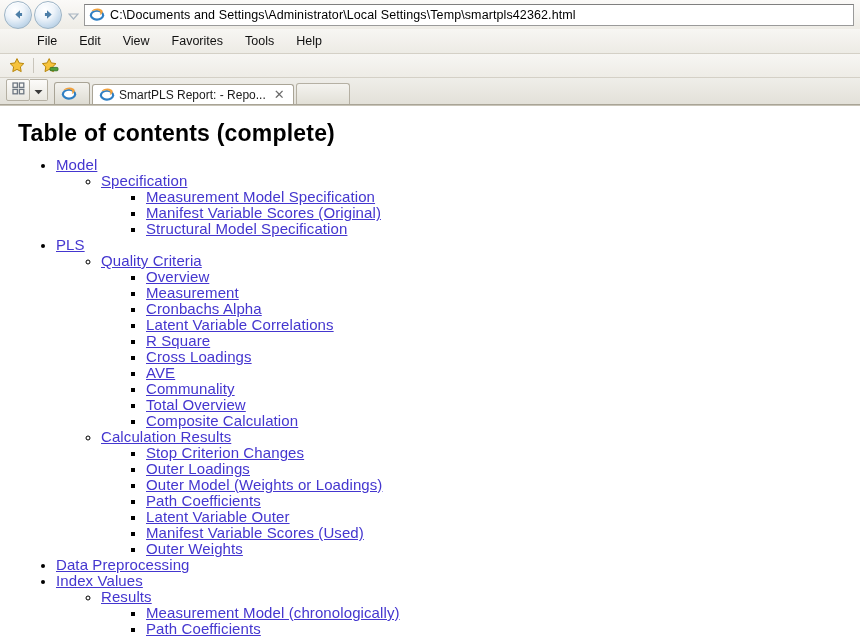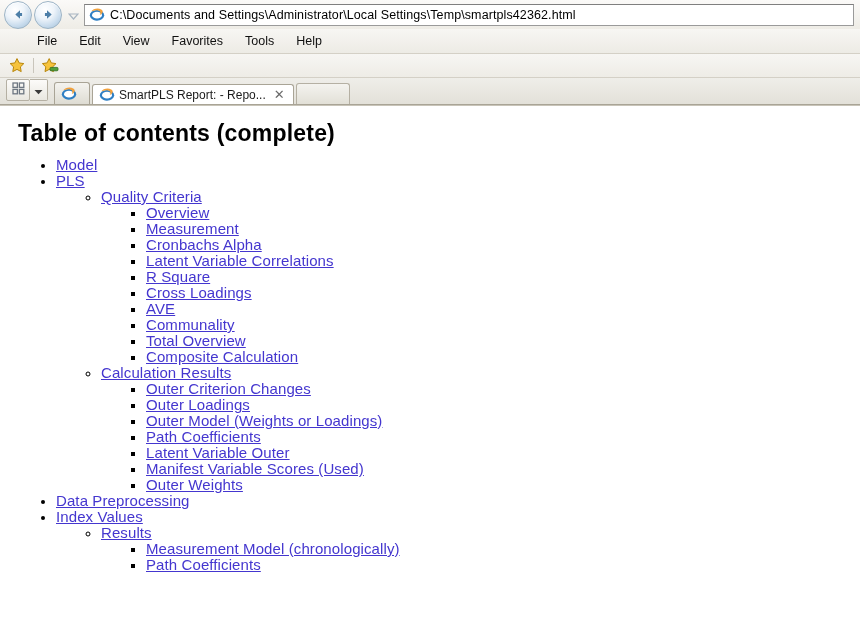--- a/index.html
+++ b/index.html
@@ -371,20 +371,36 @@
   </div>
 
   <div class="page">
 
     <div class="toc-title">Table of contents (complete)</div>
 
     <ul class="toc">
 
       <li>
         <a href="#">Model</a>
+        <ul>
+          <li>
+            <a href="#">Specification</a>
+            <ul>
+              <li>
+                <a href="#">Measurement Model Specification</a>
+              </li>
+              <li>
+                <a href="#">Manifest Variable Scores (Original)</a>
+              </li>
+              <li>
+                <a href="#">Structural Model Specification</a>
+              </li>
+            </ul>
+          </li>
+        </ul>
       </li>
 
       <li>
         <a href="#">PLS</a>
         <ul>
           <li>
             <a href="#">Quality Criteria</a>
             <ul>
               <li>
                 <a href="#">Overview</a>
@@ -415,21 +431,21 @@
               </li>
               <li>
                 <a href="#">Composite Calculation</a>
               </li>
             </ul>
           </li>
           <li>
             <a href="#">Calculation Results</a>
             <ul>
               <li>
-                <a href="#">Outer Criterion Changes</a>
+                <a href="#">Stop Criterion Changes</a>
               </li>
               <li>
                 <a href="#">Outer Loadings</a>
               </li>
               <li>
                 <a href="#">Outer Model (Weights or Loadings)</a>
               </li>
               <li>
                 <a href="#">Path Coefficients</a>
               </li>

